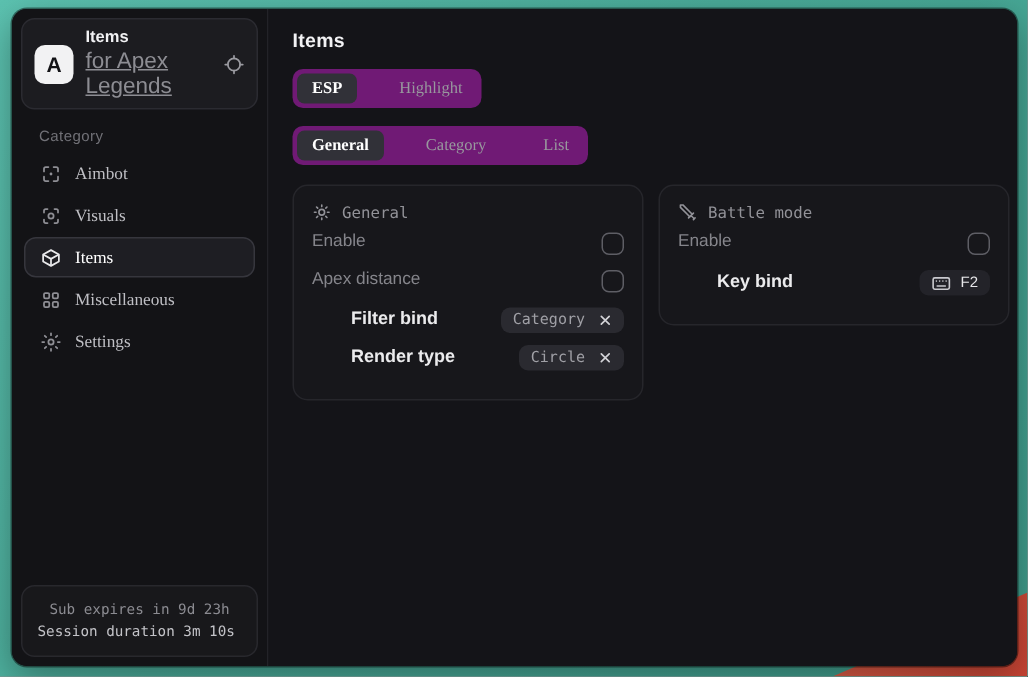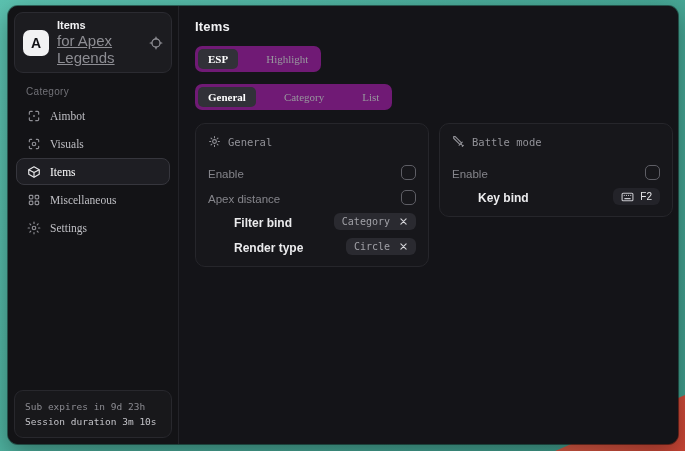--- a/index.html
+++ b/index.html
@@ -50,21 +50,21 @@
   .nav-item .nicon { color:#8f8f95; display:flex; }
   .nav-item.selected {
     background:#1e1e23; border-color:#36363d; color:#ffffff;
   }
   .nav-item.selected .nicon { color:#e8e8ea; }
   .side-spacer { flex:1; }
   .session-card {
     background:#18181b; border:1px solid #28282d; border-radius:9px;
     padding:8px 10px; font-family:"DejaVu Sans Mono", monospace;
   }
-  .session-line1 { color:#8b8b91; font-size:9.5px; line-height:1.6; }
+  .session-line1 { color:#8b8b91; font-size:9.5px; line-height:1.6;text-align:center; }
   .session-line2 { color:#c3c3c8; font-size:9.5px; line-height:1.6; }
   
   .main { flex:1; padding:13px 16px; background:#141418; }
   .page-title { color:#f2f2f4; font-size:13px; font-weight:bold; letter-spacing:.2px; }
   .tab-row { margin-top:12px; }
   .tab-group {
     display:inline-flex; background:#701a75; border-radius:7px; padding:3px; gap:18px;font-family:Liberation Serif, serif;
   }
   .tab {
     font-size:11px; color:#98989e; padding:4px 10px; border-radius:5px;
@@ -75,21 +75,21 @@
   .panel {
     width:234px; background:#17171b; border:1px solid #26262b;
     border-radius:10px; padding:9px 12px 11px;
   }
   .panel-header {
     display:flex; align-items:center; gap:7px; color:#929298;
     font-family:"DejaVu Sans Mono", monospace; font-size:10.5px;
     margin:2px 0 7px;
   }
   .row {
-    display:flex; align-items:flex-end; justify-content:space-between;
+    display:flex; align-items:flex-start; justify-content:space-between;
     min-height:25px;
   }
   .row-label-dim { color:#85858b; font-size:11.5px; }
   .row-label-bright { color:#ebebed; font-size:12px; font-weight:bold;padding-left:26px; }
   .checkbox {
     width:15px; height:15px; border:1.5px solid #5e5e65; border-radius:5px;
     cursor:pointer; flex:0 0 15px;
   }
   .pill-select {
     display:flex; align-items:center; gap:9px; background:#2a2a30;

